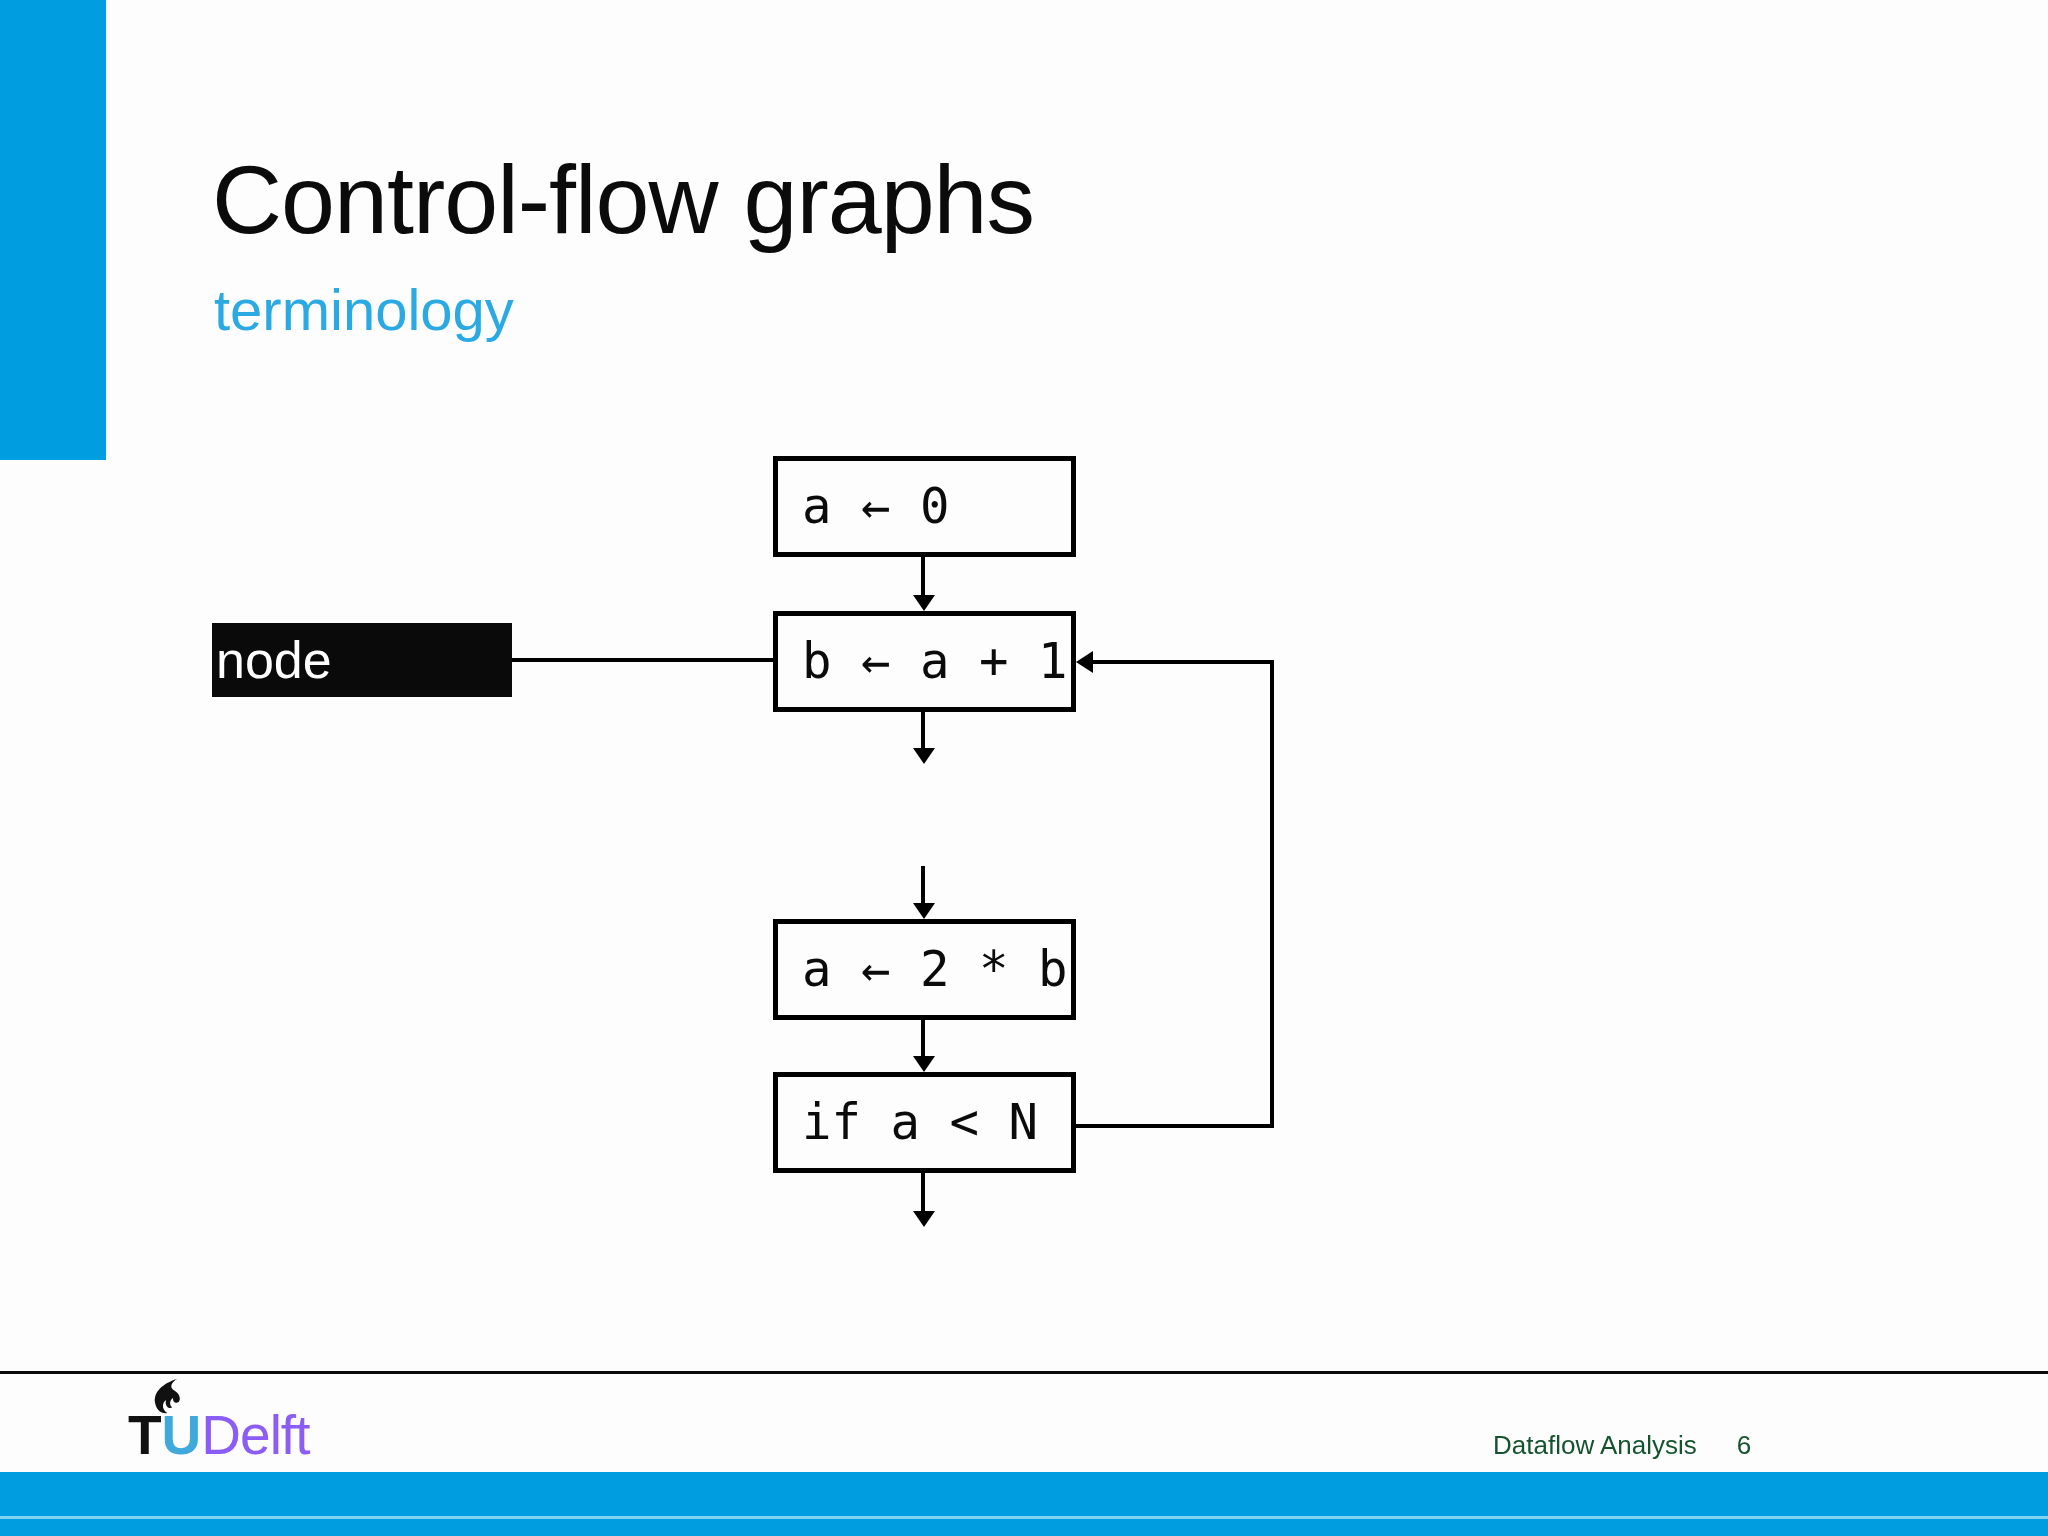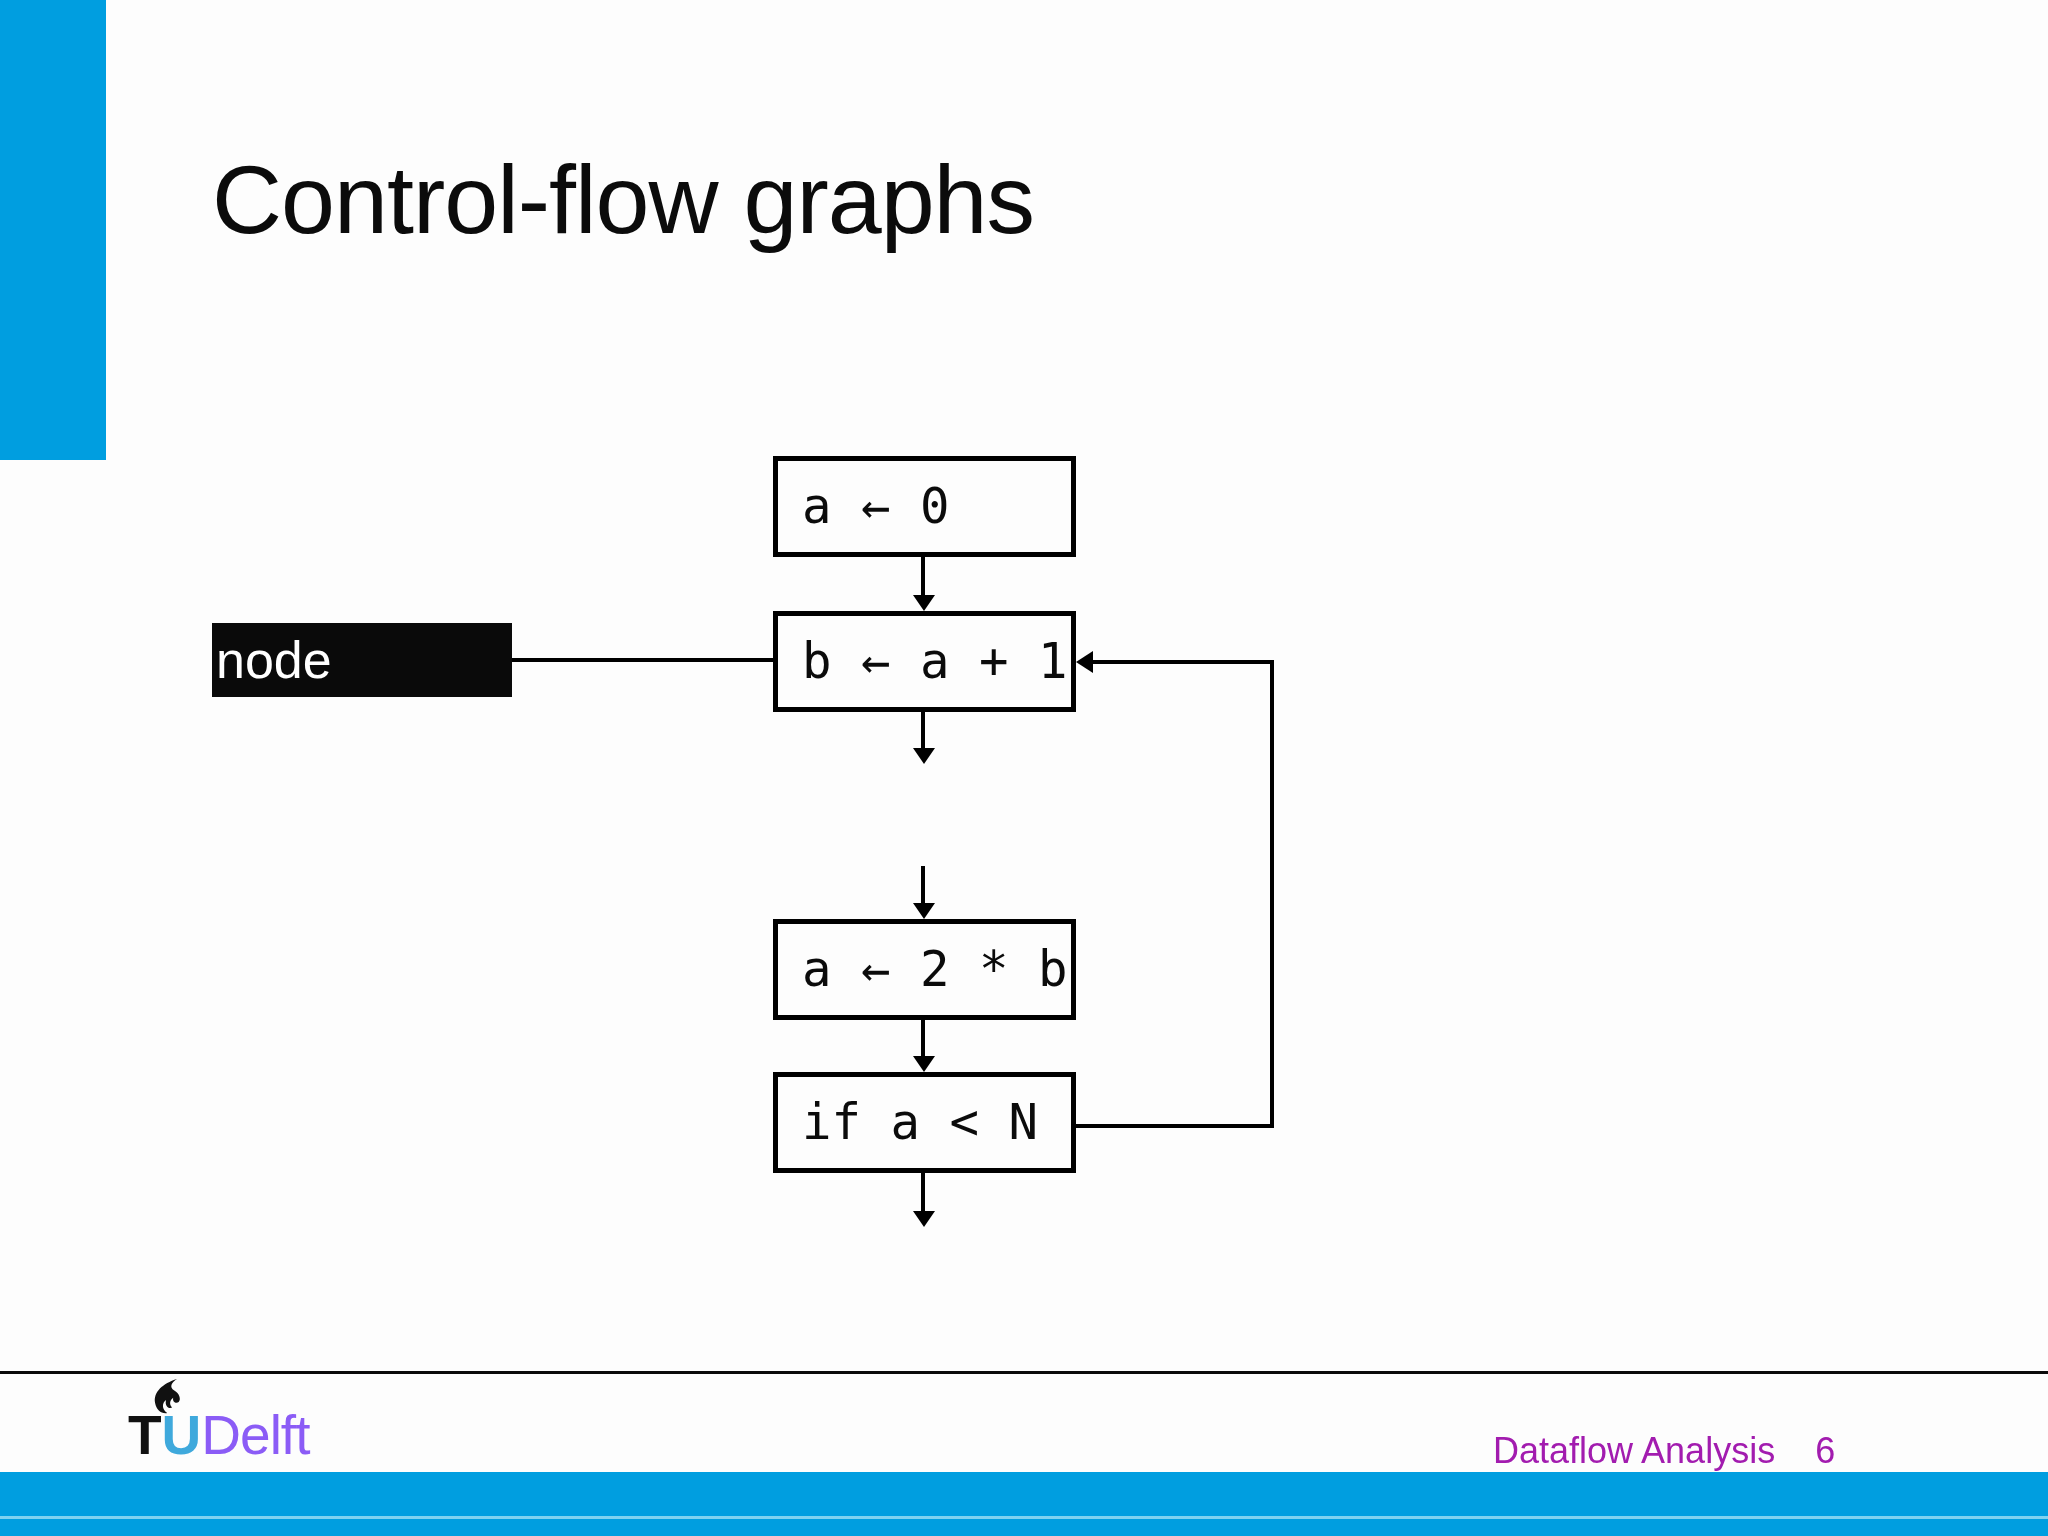--- a/index.html
+++ b/index.html
@@ -49,36 +49,37 @@
   .callout-line{position:absolute;left:512px;top:658px;width:261px;height:4px;background:#000;}
 
   
   .footer-rule{position:absolute;left:0;top:1371px;width:2048px;height:3px;background:#0a0a0a;}
   .logo{position:absolute;left:128px;top:1408px;display:flex;align-items:baseline;
         font-size:55px;line-height:1;}
   .logo .t{font-weight:bold;color:#111;}
   .logo .u{font-weight:bold;color:#3FA9DC;}
   .logo .delft{color:#8b5cf6;letter-spacing:-1px;}
   .flame{position:absolute;left:143px;top:1378px;}
-  .footer-text{position:absolute;left:1493px;top:1430px;font-size:36px;color:#a21caf;
+  .footer-text{position:absolute;left:1493px;top:1430px;font-size:26px;color:#14532d;
         display:flex;align-items:baseline;}
   .footer-text .page{margin-left:40px;}
 
   .bar-bottom{position:absolute;left:0;top:1472px;width:2048px;height:64px;background:#009EE0;}
   .bar-bottom .split{position:absolute;left:0;top:44px;width:100%;height:3px;
         background:#7fd2f0;}
 </style>
 </head>
 <body>
 
 <div class="slide">
 
   <div class="accent-bar-left"></div>
 
   <div class="title">Control-flow graphs</div>
+  <div class="subtitle">terminology</div>
 
   <div class="fbox b1">a ← 0</div>
   <div class="fbox b2">b ← a + 1</div>
   <div class="fbox b4">a ← 2 * b</div>
   <div class="fbox b5">if a &lt; N</div>
 
   <div class="v1">
       <div class="vline"></div>
       <div class="vhead"></div>
     </div>

